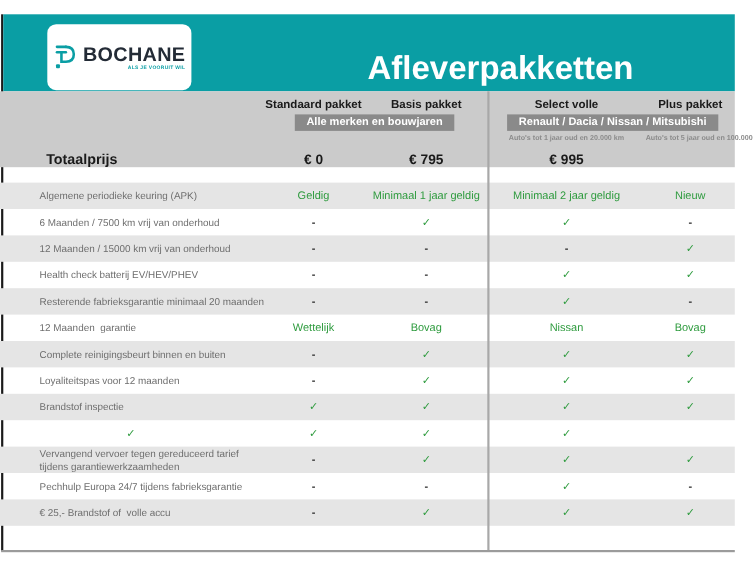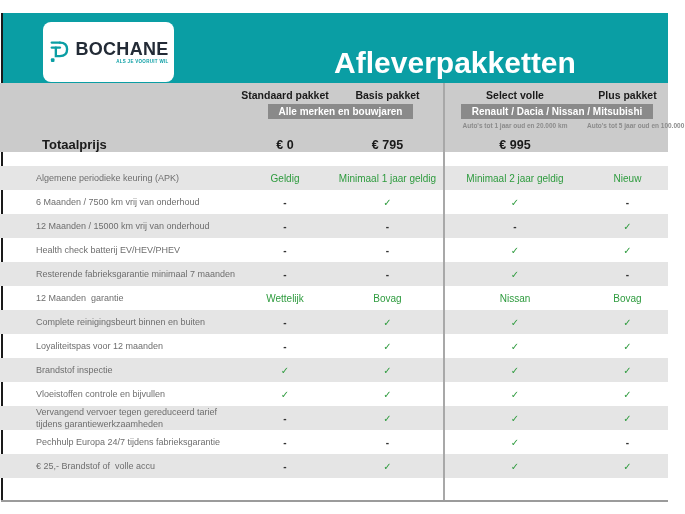--- a/index.html
+++ b/index.html
@@ -126,21 +126,21 @@
       <div class="val v-check">✓</div>
     </div>
     <div class="grid5 row">
       <div class="lbl">Health check batterij EV/HEV/PHEV</div>
       <div class="val v-dash">-</div>
       <div class="val v-dash">-</div>
       <div class="val v-check">✓</div>
       <div class="val v-check">✓</div>
     </div>
     <div class="grid5 row">
-      <div class="lbl">Resterende fabrieksgarantie minimaal 7 maanden</div>
+      <div class="lbl">Resterende fabrieksgarantie minimaal 20 maanden</div>
       <div class="val v-dash">-</div>
       <div class="val v-dash">-</div>
       <div class="val v-check">✓</div>
       <div class="val v-dash">-</div>
     </div>
     <div class="grid5 row">
       <div class="lbl">12 Maanden  garantie</div>
       <div class="val v-text">Wettelijk</div>
       <div class="val v-text">Bovag</div>
       <div class="val v-text">Nissan</div>
@@ -161,21 +161,20 @@
       <div class="val v-check">✓</div>
     </div>
     <div class="grid5 row">
       <div class="lbl">Brandstof inspectie</div>
       <div class="val v-check">✓</div>
       <div class="val v-check">✓</div>
       <div class="val v-check">✓</div>
       <div class="val v-check">✓</div>
     </div>
     <div class="grid5 row">
-      <div class="lbl">Vloeistoffen controle en bijvullen</div>
       <div class="val v-check">✓</div>
       <div class="val v-check">✓</div>
       <div class="val v-check">✓</div>
       <div class="val v-check">✓</div>
     </div>
     <div class="grid5 row">
       <div class="lbl">Vervangend vervoer tegen gereduceerd tarief
 tijdens garantiewerkzaamheden</div>
       <div class="val v-dash">-</div>
       <div class="val v-check">✓</div>

